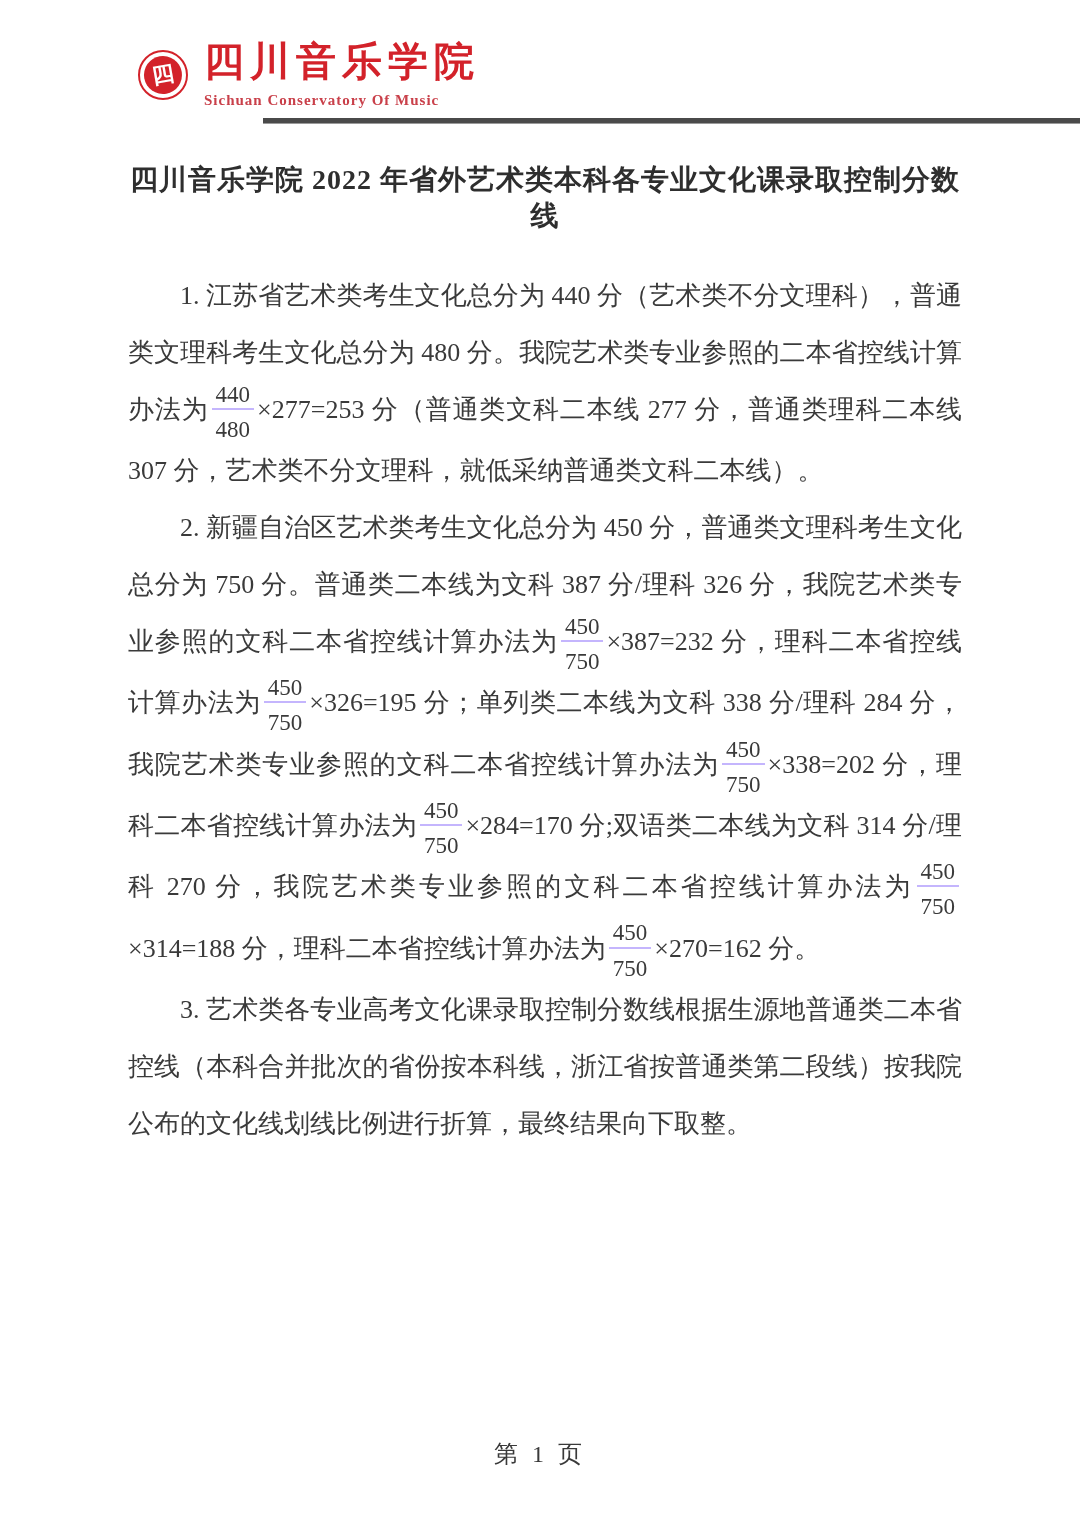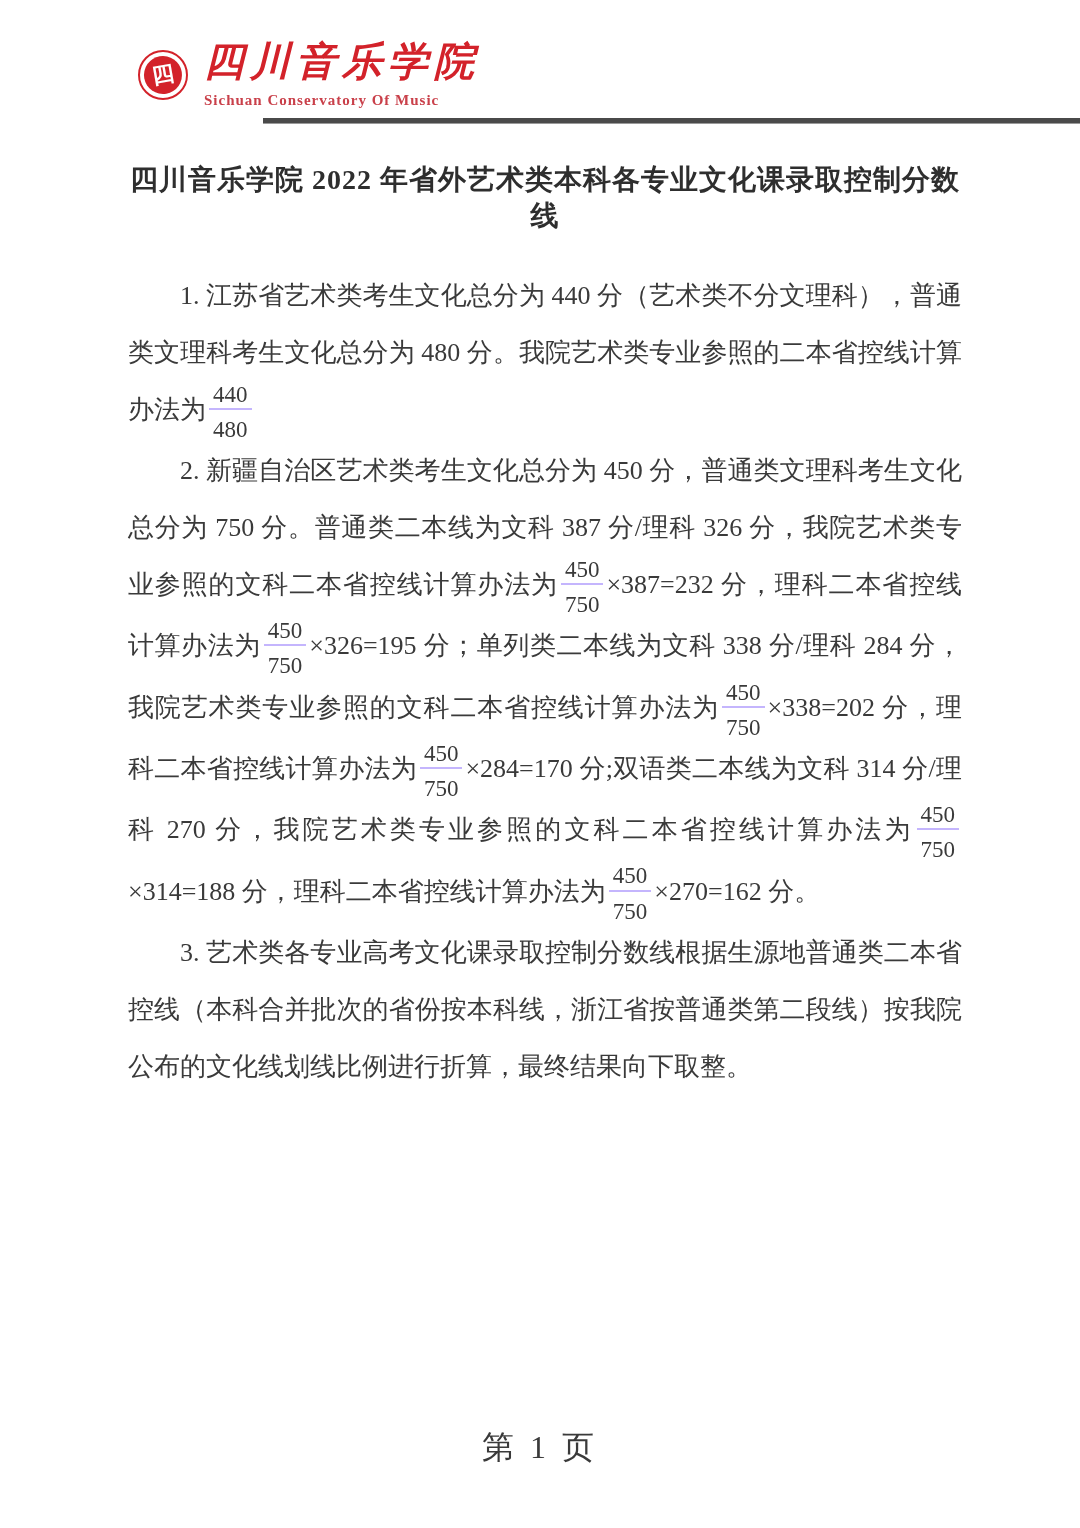--- a/index.html
+++ b/index.html
@@ -48,21 +48,20 @@
     align-items: center;
     justify-content: center;
     font-size: 22px;
     font-weight: bold;
     transform: rotate(-10deg);
     line-height: 1;
   }
   .logo-text .cn {
     font-size: 40px;
     font-weight: bold;
-    font-style: italic;
     color: #d3222a;
     letter-spacing: 6px;
     line-height: 1.05;
     white-space: nowrap;
   }
   .logo-text .en {
     font-size: 15px;
     font-weight: bold;
     color: #c9404a;
     letter-spacing: 1px;
@@ -122,21 +121,21 @@
     padding: 7px 4px 0 4px;
   }
 
   
   .page-footer {
     position: absolute;
     left: 0;
     right: 0;
     bottom: 58px;
     text-align: center;
-    font-size: 32px;
+    font-size: 24px;
     color: #3a3a3a;
     letter-spacing: 4px;
   }
 </style>
 </head>
 <body>
 
 <div class="page">
 
   <header class="letterhead">
@@ -148,21 +147,21 @@
         <div class="cn">四川音乐学院</div>
         <div class="en">Sichuan  Conservatory Of Music</div>
       </div>
     </div>
     <div class="header-divider"></div>
   </header>
 
   <h1 class="doc-title">四川音乐学院 2022 年省外艺术类本科各专业文化课录取控制分数线</h1>
 
   <main class="doc-body" id="paragraphs">
-      <p class="extra"><span>1. 江苏省艺术类考生文化总分为 440 分（艺术类不分文理科），普通类文理科考生文化总分为 480 分。我院艺术类专业参照的二本省控线计算办法为</span><span class="frac"><span class="num">440</span><span class="den">480</span></span></p>
+      <p class="extra"><span>1. 江苏省艺术类考生文化总分为 440 分（艺术类不分文理科），普通类文理科考生文化总分为 480 分。我院艺术类专业参照的二本省控线计算办法为</span><span class="frac"><span class="num">440</span><span class="den">480</span></span><span>×277=253 分（普通类文科二本线 277 分，普通类理科二本线 307 分，艺术类不分文理科，就低采纳普通类文科二本线）。</span></p>
       <p><span>2. 新疆自治区艺术类考生文化总分为 450 分，普通类文理科考生文化总分为 750 分。普通类二本线为文科 387 分/理科 326 分，我院艺术类专业参照的文科二本省控线计算办法为</span><span class="frac"><span class="num">450</span><span class="den">750</span></span><span>×387=232 分，理科二本省控线计算办法为</span><span class="frac"><span class="num">450</span><span class="den">750</span></span><span>×326=195 分；单列类二本线为文科 338 分/理科 284 分，我院艺术类专业参照的文科二本省控线计算办法为</span><span class="frac"><span class="num">450</span><span class="den">750</span></span><span>×338=202 分，理科二本省控线计算办法为</span><span class="frac"><span class="num">450</span><span class="den">750</span></span><span>×284=170 分;双语类二本线为文科 314 分/理科 270 分，我院艺术类专业参照的文科二本省控线计算办法为</span><span class="frac"><span class="num">450</span><span class="den">750</span></span><span>×314=188 分，理科二本省控线计算办法为</span><span class="frac"><span class="num">450</span><span class="den">750</span></span><span>×270=162 分。</span></p>
       <p><span>3. 艺术类各专业高考文化课录取控制分数线根据生源地普通类二本省控线（本科合并批次的省份按本科线，浙江省按普通类第二段线）按我院公布的文化线划线比例进行折算，最终结果向下取整。</span></p>
     </main>
 
   <footer class="page-footer">
     <span>第 1 页</span>
   </footer>
 
 </div>
 

